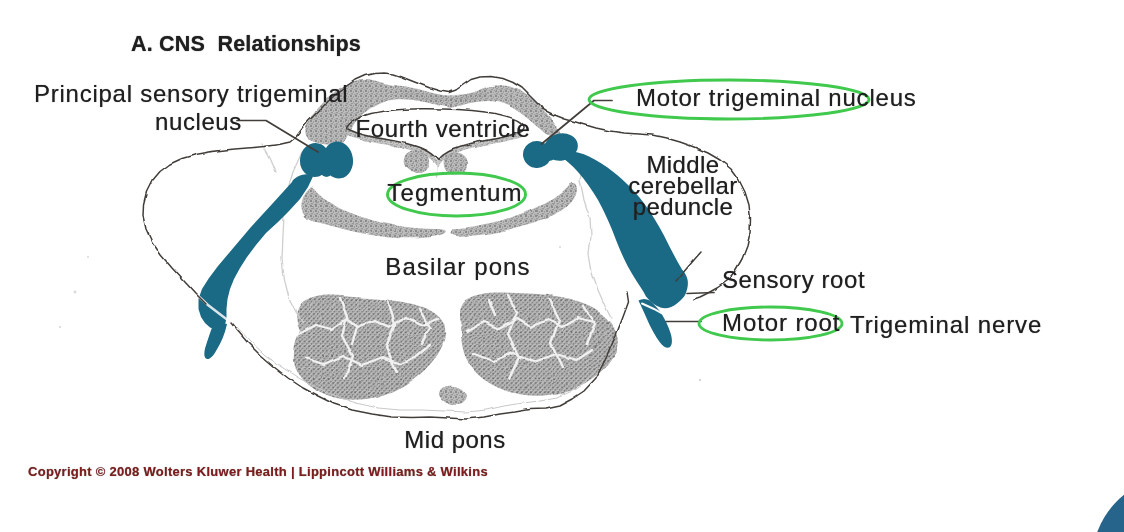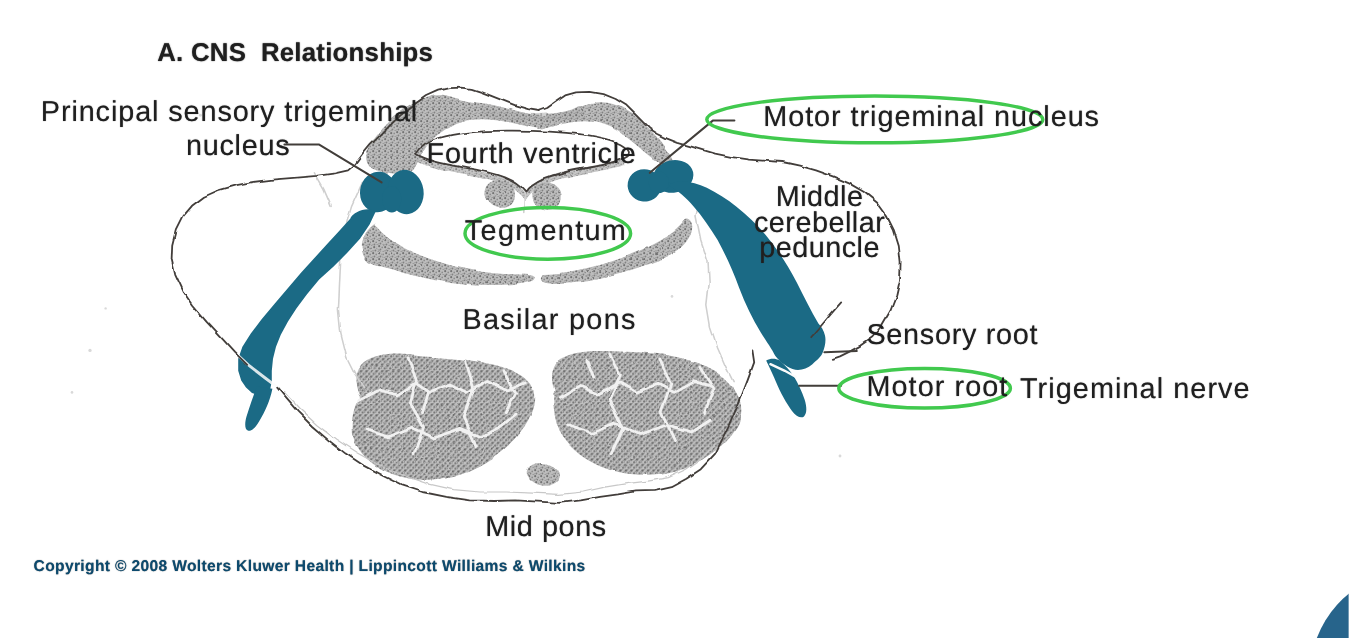--- a/index.html
+++ b/index.html
@@ -11,21 +11,21 @@
   #stage{position:absolute;inset:0;width:936px;height:532px;filter:blur(0.3px);}
   svg{position:absolute;left:0;top:0;}
   .lbl{
     position:absolute;color:var(--ink);white-space:pre;
     font-size:24px;letter-spacing:0.4px;line-height:21px;
     text-shadow:0 0 0.8px rgba(45,45,45,0.75);
   }
   .center{transform:translateX(-50%);text-align:center;}
   .prelines{white-space:pre-line;}
   #title{font-weight:700;font-size:21.5px;letter-spacing:0.2px;text-shadow:0 0 1px rgba(25,25,25,0.8);}
-  #copyright{font-size:13px;font-weight:700;letter-spacing:0.28px;color:#0c4a6e;text-shadow:0 0 0.9px rgba(50,50,50,0.7);}
+  #copyright{font-size:13px;font-weight:700;letter-spacing:0.28px;color:#7f1d1d;text-shadow:0 0 0.9px rgba(50,50,50,0.7);}
   .teal{fill:var(--nerve-teal);}
   .green-ellipse{stroke:var(--highlight-green);stroke-width:2.9;fill:none;}
   .leader{stroke:var(--line-dark);stroke-width:1.7;fill:none;stroke-linecap:round;stroke-linejoin:round;}
   .outline{stroke:var(--line-dark);stroke-width:1.5;fill:none;stroke-linejoin:round;stroke-linecap:round;}
 </style>
 </head>
 <body>
 
 <div id="stage">
 

